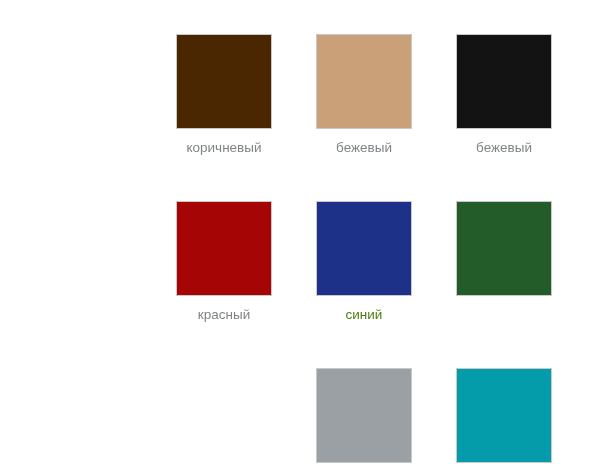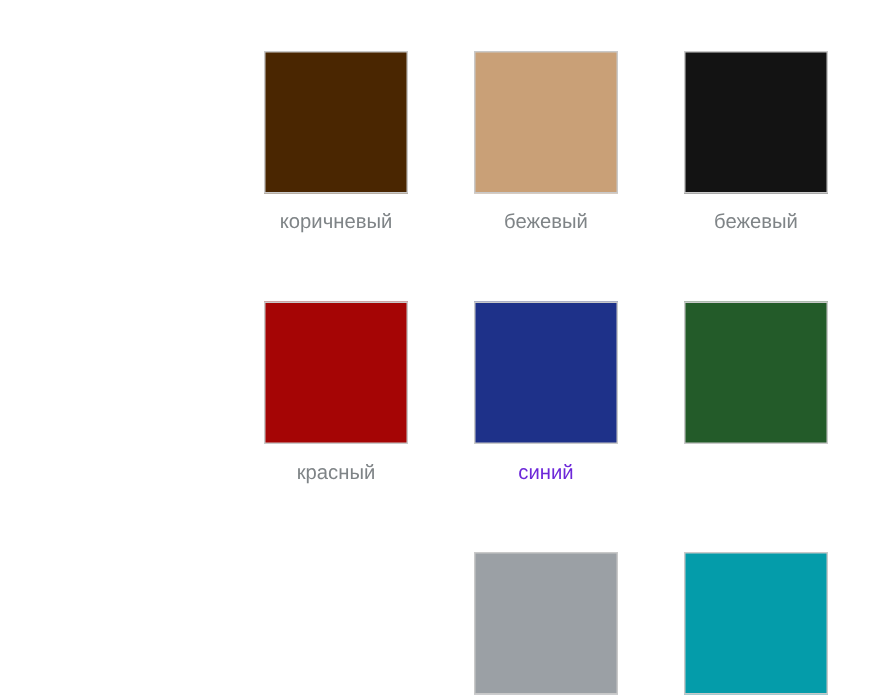--- a/index.html
+++ b/index.html
@@ -66,21 +66,21 @@
     <div class="swatch-cell">
       <div class="swatch-chip" style="background-color: rgb(19, 19, 19); border-color: rgb(201, 201, 201);"></div>
       <div class="swatch-label" style="color: rgb(127, 132, 135);">бежевый</div>
     </div>
     <div class="swatch-cell">
       <div class="swatch-chip" style="background-color: rgb(165, 5, 5); border-color: rgb(201, 201, 201);"></div>
       <div class="swatch-label" style="color: rgb(127, 132, 135);">красный</div>
     </div>
     <div class="swatch-cell">
       <div class="swatch-chip" style="background-color: rgb(30, 49, 137); border-color: rgb(201, 201, 201);"></div>
-      <div class="swatch-label" style="color: #6d28d9;">синий</div>
+      <div class="swatch-label" style="color: #4d7c0f;">синий</div>
     </div>
     <div class="swatch-cell">
       <div class="swatch-chip" style="background-color: rgb(35, 91, 41); border-color: rgb(201, 201, 201);"></div>
     </div>
     <div class="swatch-cell">
       <div class="swatch-chip" style="background-color: rgb(155, 160, 165); border-color: rgb(201, 201, 201);"></div>
     </div>
     <div class="swatch-cell">
       <div class="swatch-chip" style="background-color: rgb(4, 156, 170); border-color: rgb(201, 201, 201);"></div>
     </div>

